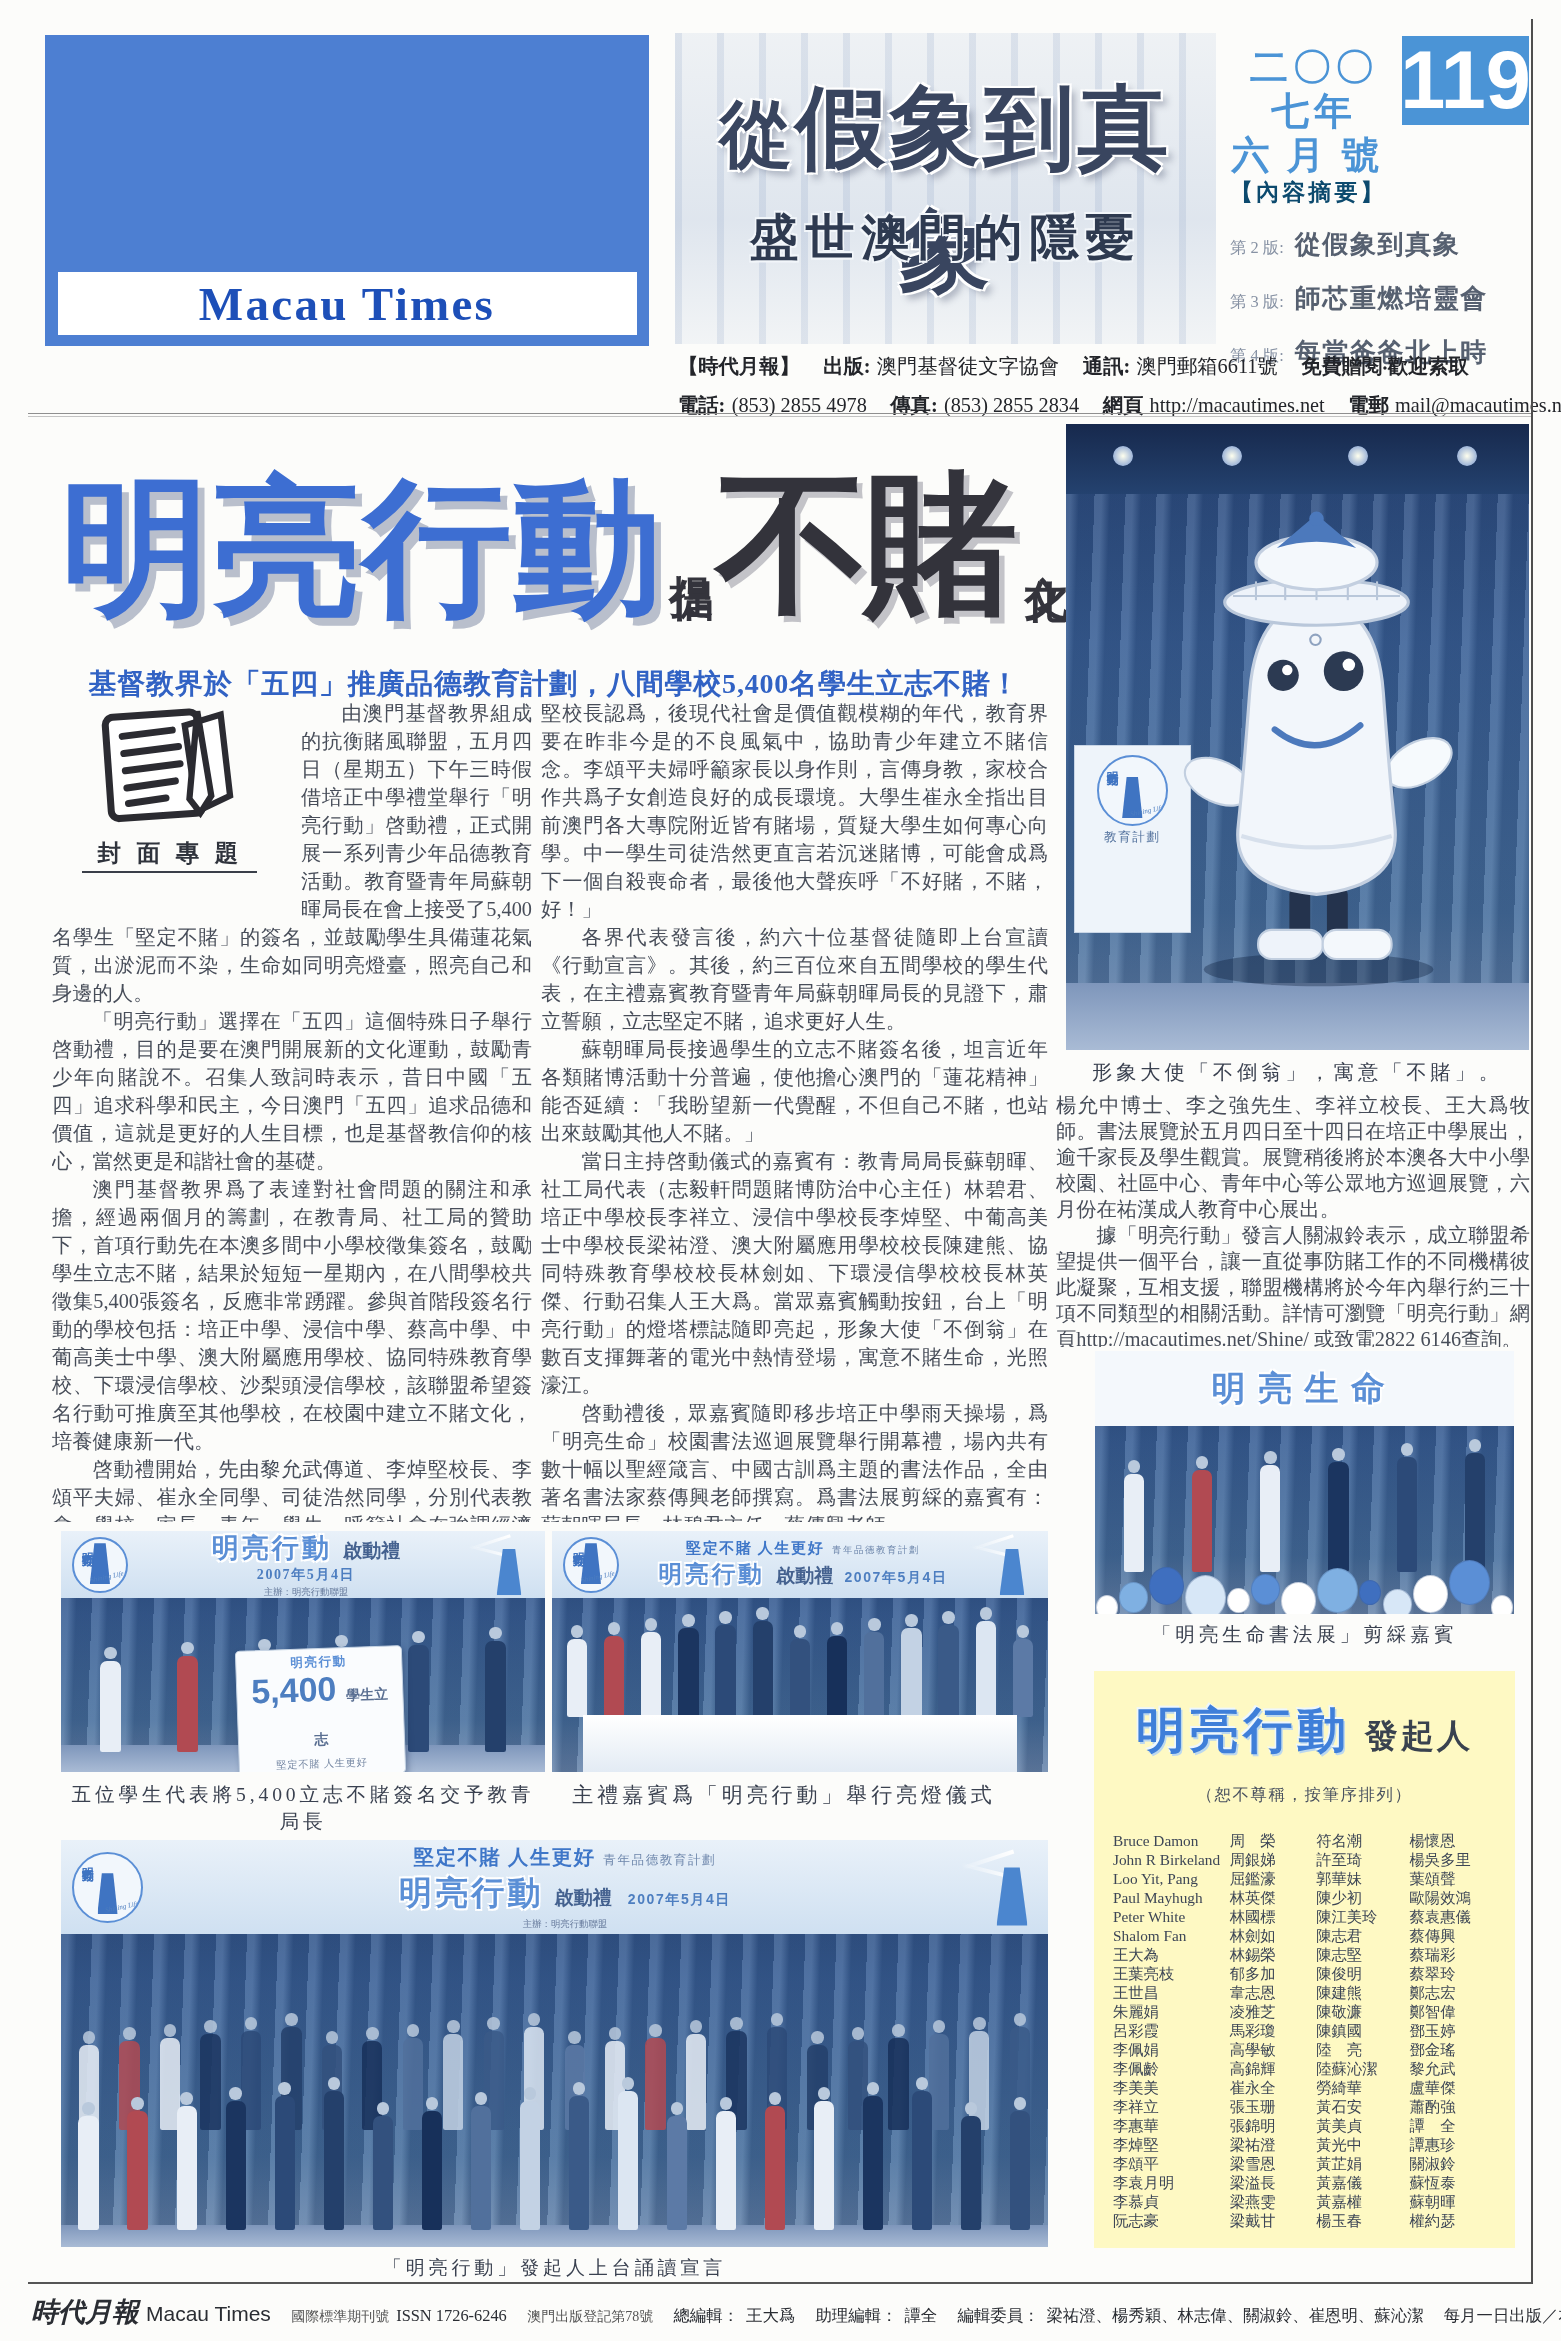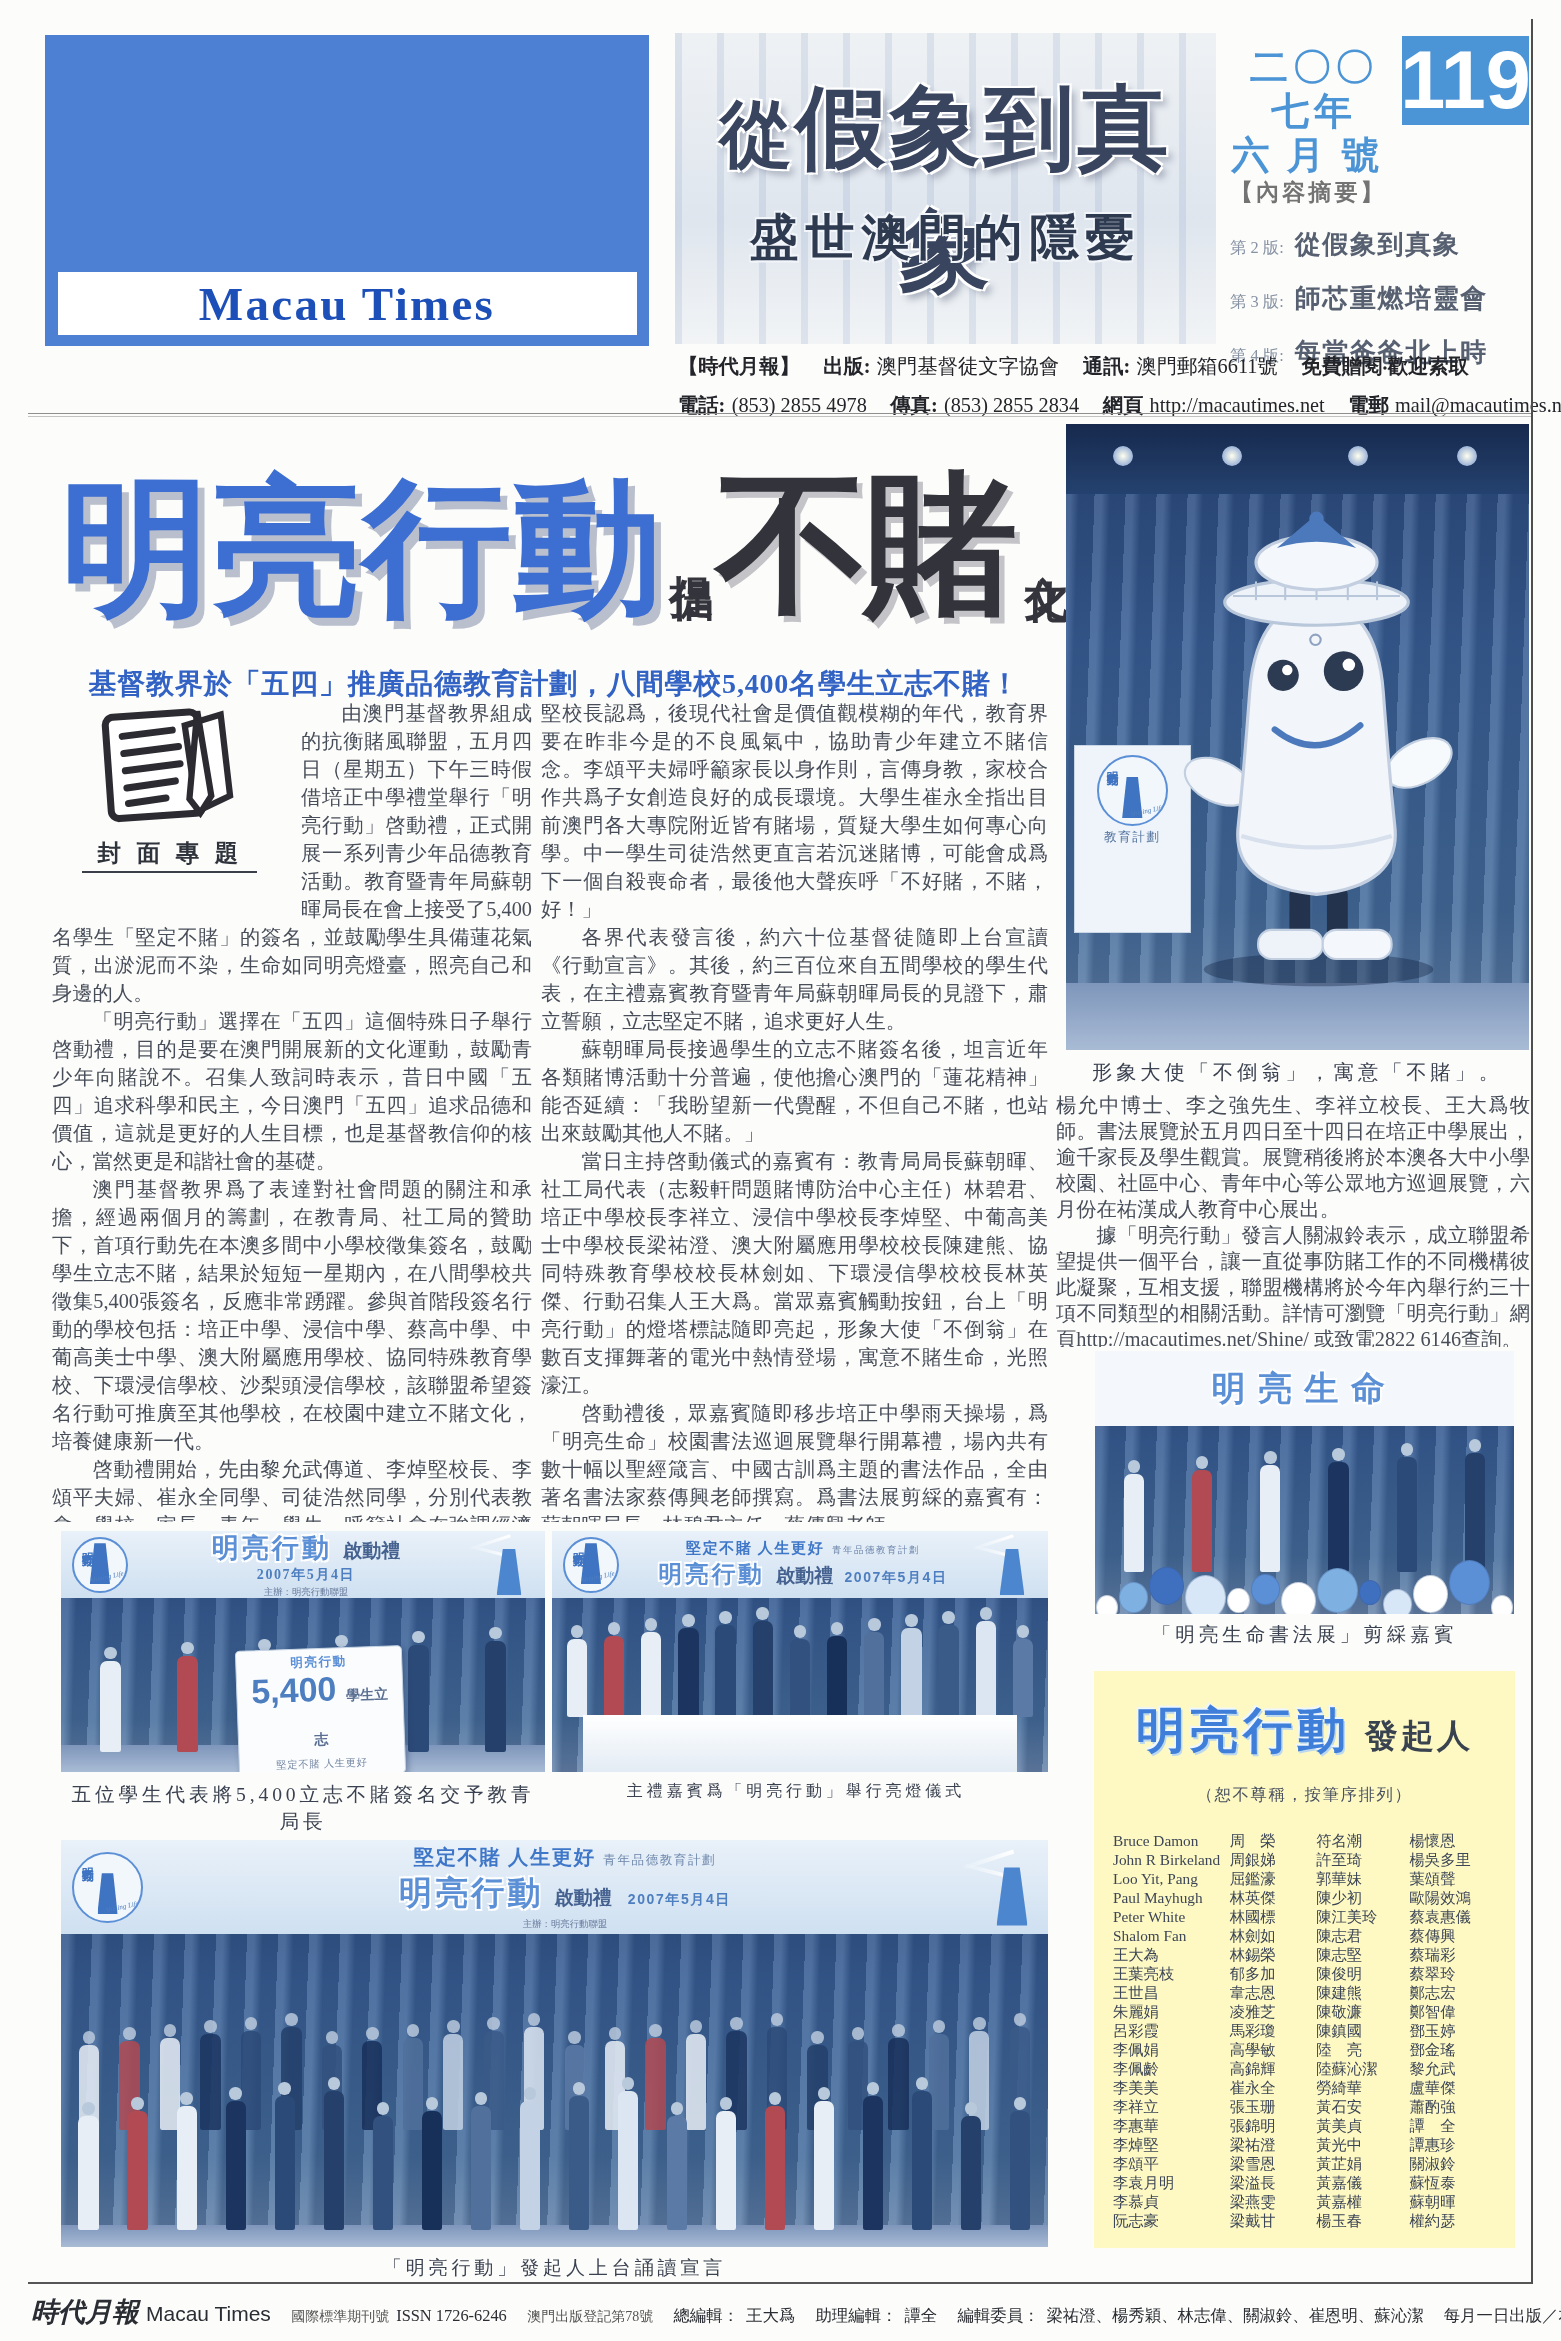--- a/index.html
+++ b/index.html
@@ -30,21 +30,21 @@
 
   .date-block{left:1230px;top:45px;width:168px;text-align:center;color:#4b94d6;font-weight:bold;
       font-family:"Liberation Sans","DejaVu Sans",sans-serif;}
   .date-y{font-size:38px;letter-spacing:4.7px;line-height:44px;}
   .date-m{font-size:38px;letter-spacing:17px;line-height:44px;}
   .issue-box{left:1402px;top:36px;width:127px;height:89px;background:#4b94d6;color:#fff;
       display:flex;align-items:center;justify-content:center;font-size:81px;font-weight:bold;
       font-family:"Liberation Sans","DejaVu Sans",sans-serif;}
 
   .toc{left:1230px;top:177px;width:305px;}
-  .toc-title{font-size:23px;font-weight:bold;color:#737373;letter-spacing:3.1px;}
+  .toc-title{font-size:23px;font-weight:bold;color:#0c4a6e;letter-spacing:3.1px;}
   .toc-row{margin-top:19px;display:flex;align-items:baseline;}
   .toc-page{font-size:16.4px;color:#8792a4;margin-right:11px;white-space:nowrap;}
   .toc-item-title{font-size:26px;font-weight:bold;color:#566070;letter-spacing:1.6px;white-space:nowrap;}
 
   .pubinfo{left:678px;top:351px;width:854px;font-size:20.3px;color:#23252a;}
   .pub-row{margin-bottom:11px;white-space:nowrap;}
   .pub-row span{margin-right:6.3px;}
   .pub-row .b{font-weight:bold;}
   .pub-row .gap{margin-right:23.5px;}
 
@@ -133,21 +133,21 @@
   .spot{position:absolute;top:22px;width:20.3px;height:20.3px;border-radius:50%;background:radial-gradient(#ffe,#9db4d8 70%,transparent 75%);}
   .poster{position:absolute;left:7.8px;bottom:117px;width:117px;height:188px;background:#eef4fa;border:0.8px solid #c9d6e6;padding:6.3px;box-sizing:border-box;text-align:center;}
   .poster-text{font-size:12.5px;color:#51709c;letter-spacing:1.6px;}
   .cap-mascot{left:1066px;top:1058px;width:463px;}
 
   .photo1{left:61px;top:1531px;width:484px;height:241px;}
   .photo2{left:552px;top:1531px;width:496px;height:241px;}
   .photo3{left:1095px;top:1351px;width:419px;height:263px;}
   .photo4{left:61px;top:1840px;width:987px;height:407px;}
   .cap1{left:61px;top:1781px;width:484px;font-size:19.6px;}
-  .cap2{left:548px;top:1781px;width:496px;font-size:16px;}
+  .cap2{left:536px;top:1781px;width:496px;font-size:21px;}
   .cap3{left:1095px;top:1621px;width:419px;font-size:19.6px;}
   .cap4{left:61px;top:2255px;width:987px;font-size:19px;}
 
   .ribbon-head{position:absolute;left:0;right:0;top:0;height:75px;background:#f4f8fc;display:flex;align-items:center;justify-content:center;}
   .ribbon-title{font-size:34px;font-weight:bold;color:#5b8fd6;letter-spacing:12.5px;
       font-family:"Liberation Sans","DejaVu Sans",sans-serif;
       text-shadow:-1.6px -1.6px 0 #fff,1.6px -1.6px 0 #fff,-1.6px 1.6px 0 #fff,1.6px 1.6px 0 #fff;}
 
   
   .founders{left:1094px;top:1671px;width:421px;height:577px;background:#fef9c3;box-sizing:border-box;}

